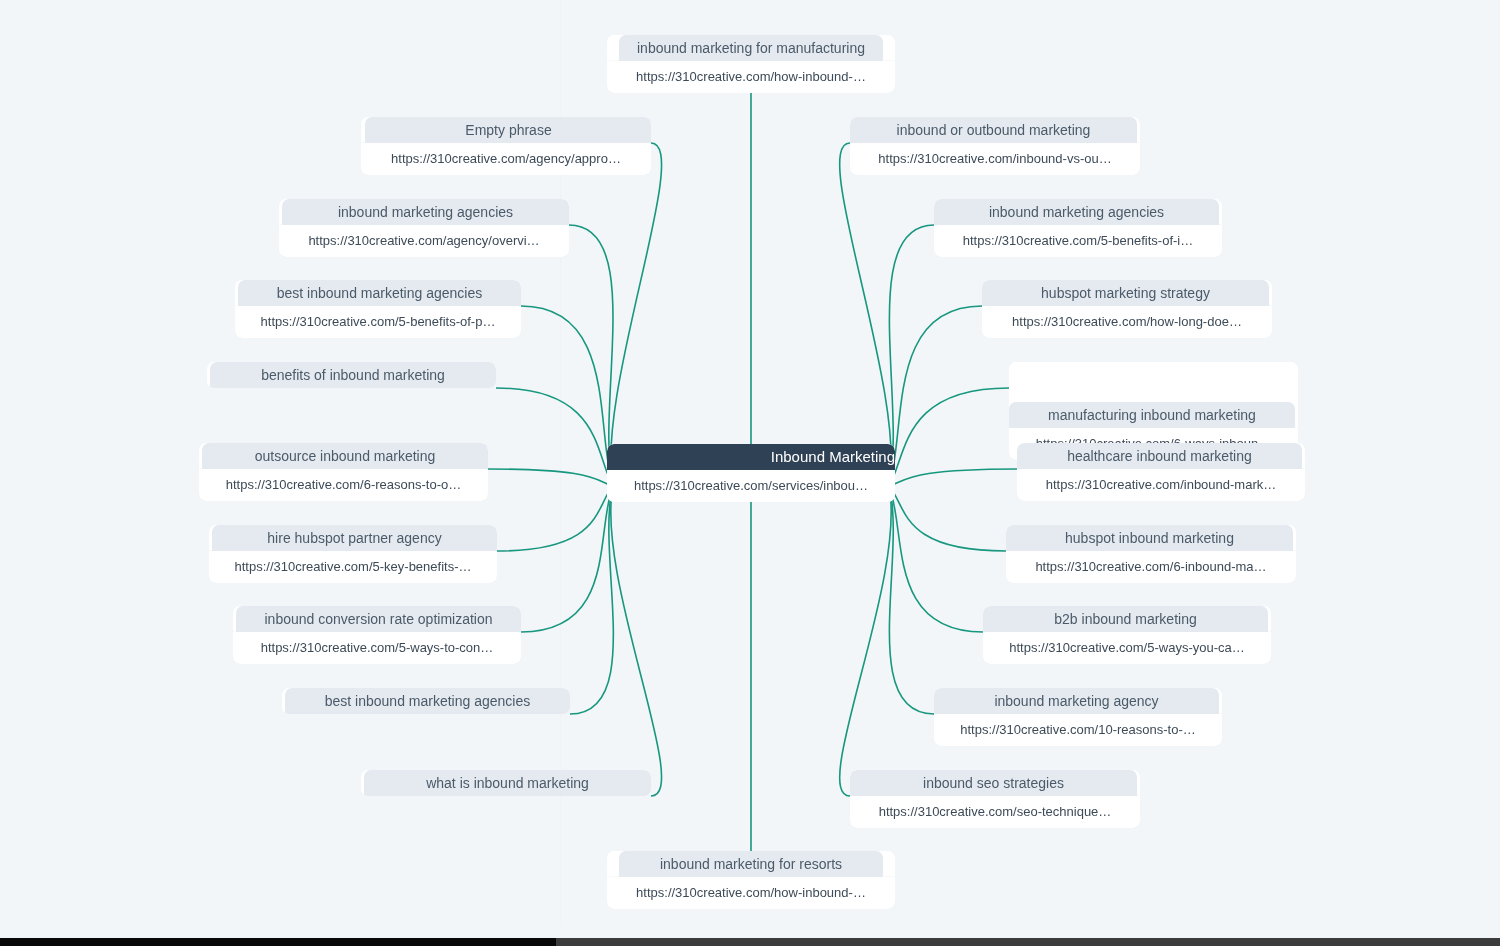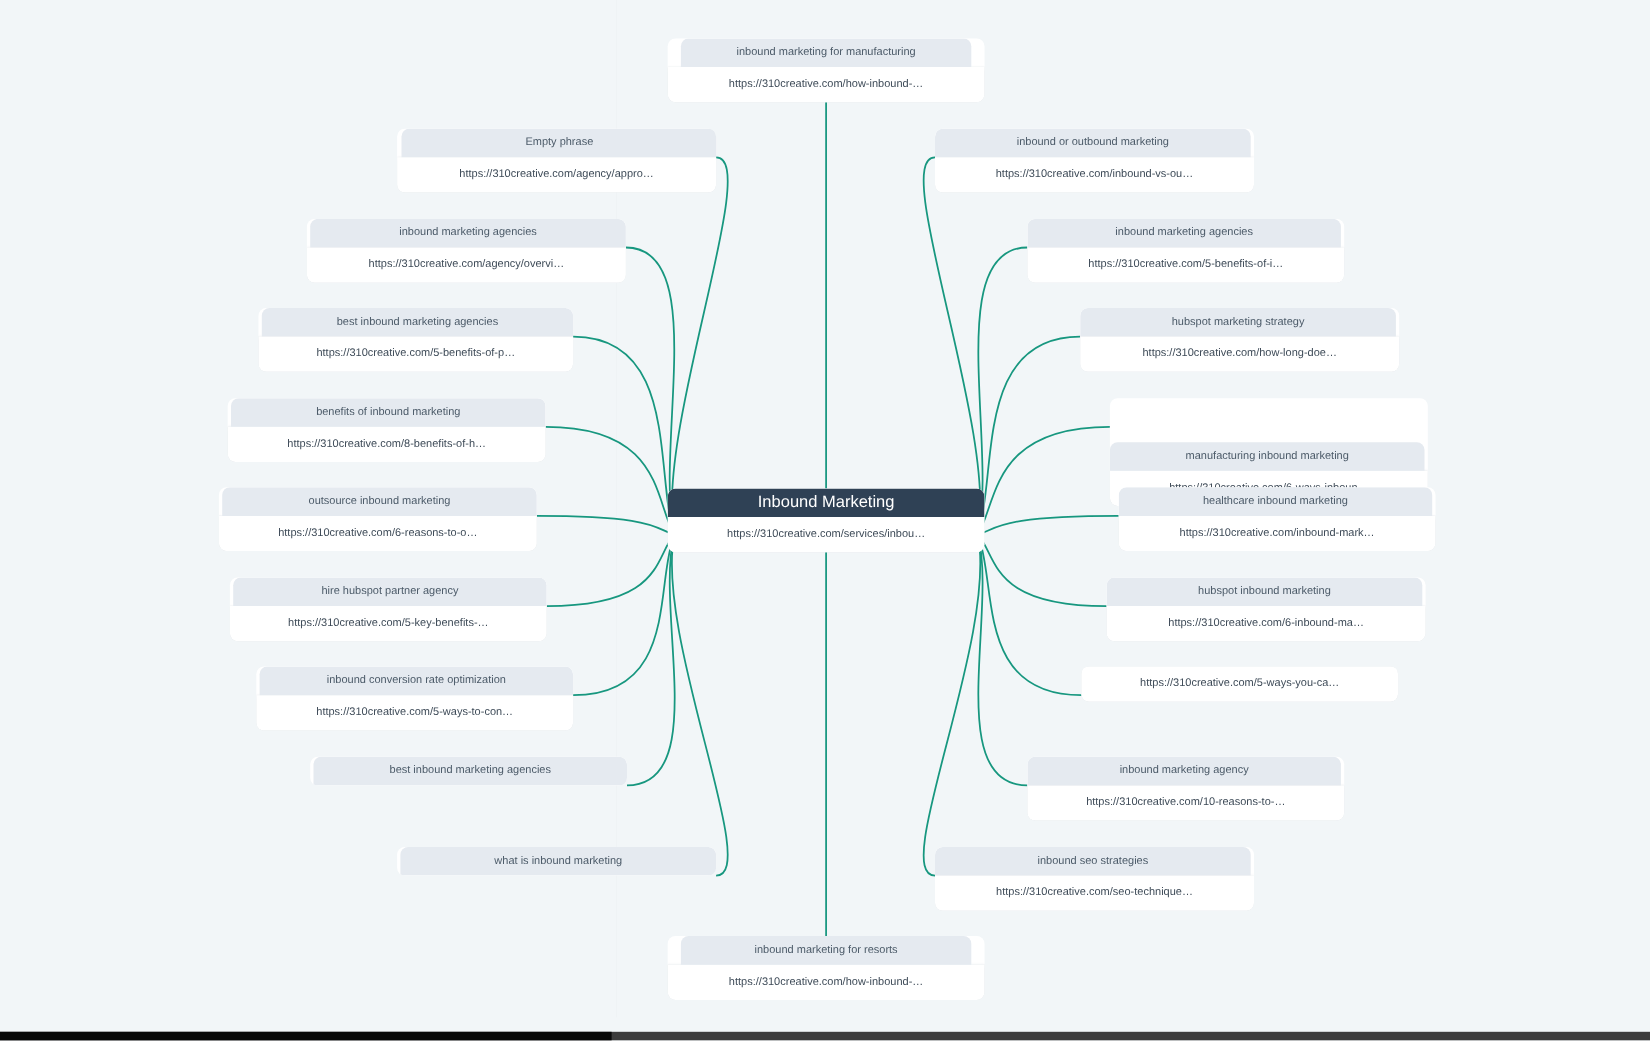--- a/index.html
+++ b/index.html
@@ -36,51 +36,52 @@
   .node {
     position: absolute;
     border-radius: 7px;
     overflow: hidden;
     background: #ffffff;
   }
 
   .node-head {
     background: #e5eaf0;
     color: #4b5a68;
-    font-size: 10px;
+    font-size: 14px;
     line-height: 26px;
     height: 26px;
     text-align: center;
     white-space: nowrap;
     overflow: hidden;
     border-radius: 7px 7px 0 0;
   }
 
   .node-body {
     background: #ffffff;
     color: #3d4a57;
-    font-size: 10px;
+    font-size: 13px;
     line-height: 32px;
     height: 32px;
     text-align: center;
     white-space: nowrap;
     overflow: hidden;
     text-overflow: ellipsis;
     padding: 0 12px;
     border-radius: 0 0 7px 7px;
     box-shadow: 0 1px 3px rgba(40,60,80,0.10), 0 0 0 0.5px rgba(40,60,80,0.03);
   }
 
   
   .node .node-head { position: relative; }
 
   .node.center .node-head {
     background: #2f4155;
     color: #ffffff;
     font-size: 15px;
+    text-align: right;
   }
 
   .node.center .node-body {
     box-shadow: 0 2px 5px rgba(40,60,80,0.13);
   }
 
   
   #bottom-bar {
     position: absolute;
     left: 0; bottom: 0;
@@ -146,21 +147,20 @@
       <div class="node" style="left: 279px; top: 199px; width: 290px;">
         <div class="node-head" style="margin-left: 3px; width: 287px;">inbound marketing agencies</div>
         <div class="node-body">https://310creative.com/agency/overvi…</div>
       </div>
       <div class="node" style="left: 235px; top: 280px; width: 286px;">
         <div class="node-head" style="margin-left: 3px; width: 283px;">best inbound marketing agencies</div>
         <div class="node-body">https://310creative.com/5-benefits-of-p…</div>
       </div>
       <div class="node" style="left: 207px; top: 362px; width: 289px;">
         <div class="node-head" style="margin-left: 3px; width: 286px;">benefits of inbound marketing</div>
-        <div class="node-body">https://310creative.com/8-benefits-of-h…</div>
       </div>
       <div class="node" style="left: 199px; top: 443px; width: 289px;">
         <div class="node-head" style="margin-left: 3px; width: 286px;">outsource inbound marketing</div>
         <div class="node-body">https://310creative.com/6-reasons-to-o…</div>
       </div>
       <div class="node" style="left: 209px; top: 525px; width: 288px;">
         <div class="node-head" style="margin-left: 3px; width: 285px;">hire hubspot partner agency</div>
         <div class="node-body">https://310creative.com/5-key-benefits-…</div>
       </div>
       <div class="node" style="left: 233px; top: 606px; width: 288px;">
@@ -195,20 +195,21 @@
       </div>
       <div class="node" style="left: 1017px; top: 443px; width: 288px;">
         <div class="node-head" style="margin-left: 0px; width: 285px;">healthcare inbound marketing</div>
         <div class="node-body">https://310creative.com/inbound-mark…</div>
       </div>
       <div class="node" style="left: 1006px; top: 525px; width: 290px;">
         <div class="node-head" style="margin-left: 0px; width: 287px;">hubspot inbound marketing</div>
         <div class="node-body">https://310creative.com/6-inbound-ma…</div>
       </div>
       <div class="node" style="left: 983px; top: 606px; width: 288px;">
+        <div class="node-head" style="margin-left: 0px; width: 285px;">b2b inbound marketing</div>
         <div class="node-body">https://310creative.com/5-ways-you-ca…</div>
       </div>
       <div class="node" style="left: 934px; top: 688px; width: 288px;">
         <div class="node-head" style="margin-left: 0px; width: 285px;">inbound marketing agency</div>
         <div class="node-body">https://310creative.com/10-reasons-to-…</div>
       </div>
       <div class="node" style="left: 850px; top: 770px; width: 290px;">
         <div class="node-head" style="margin-left: 0px; width: 287px;">inbound seo strategies</div>
         <div class="node-body">https://310creative.com/seo-technique…</div>
       </div>

